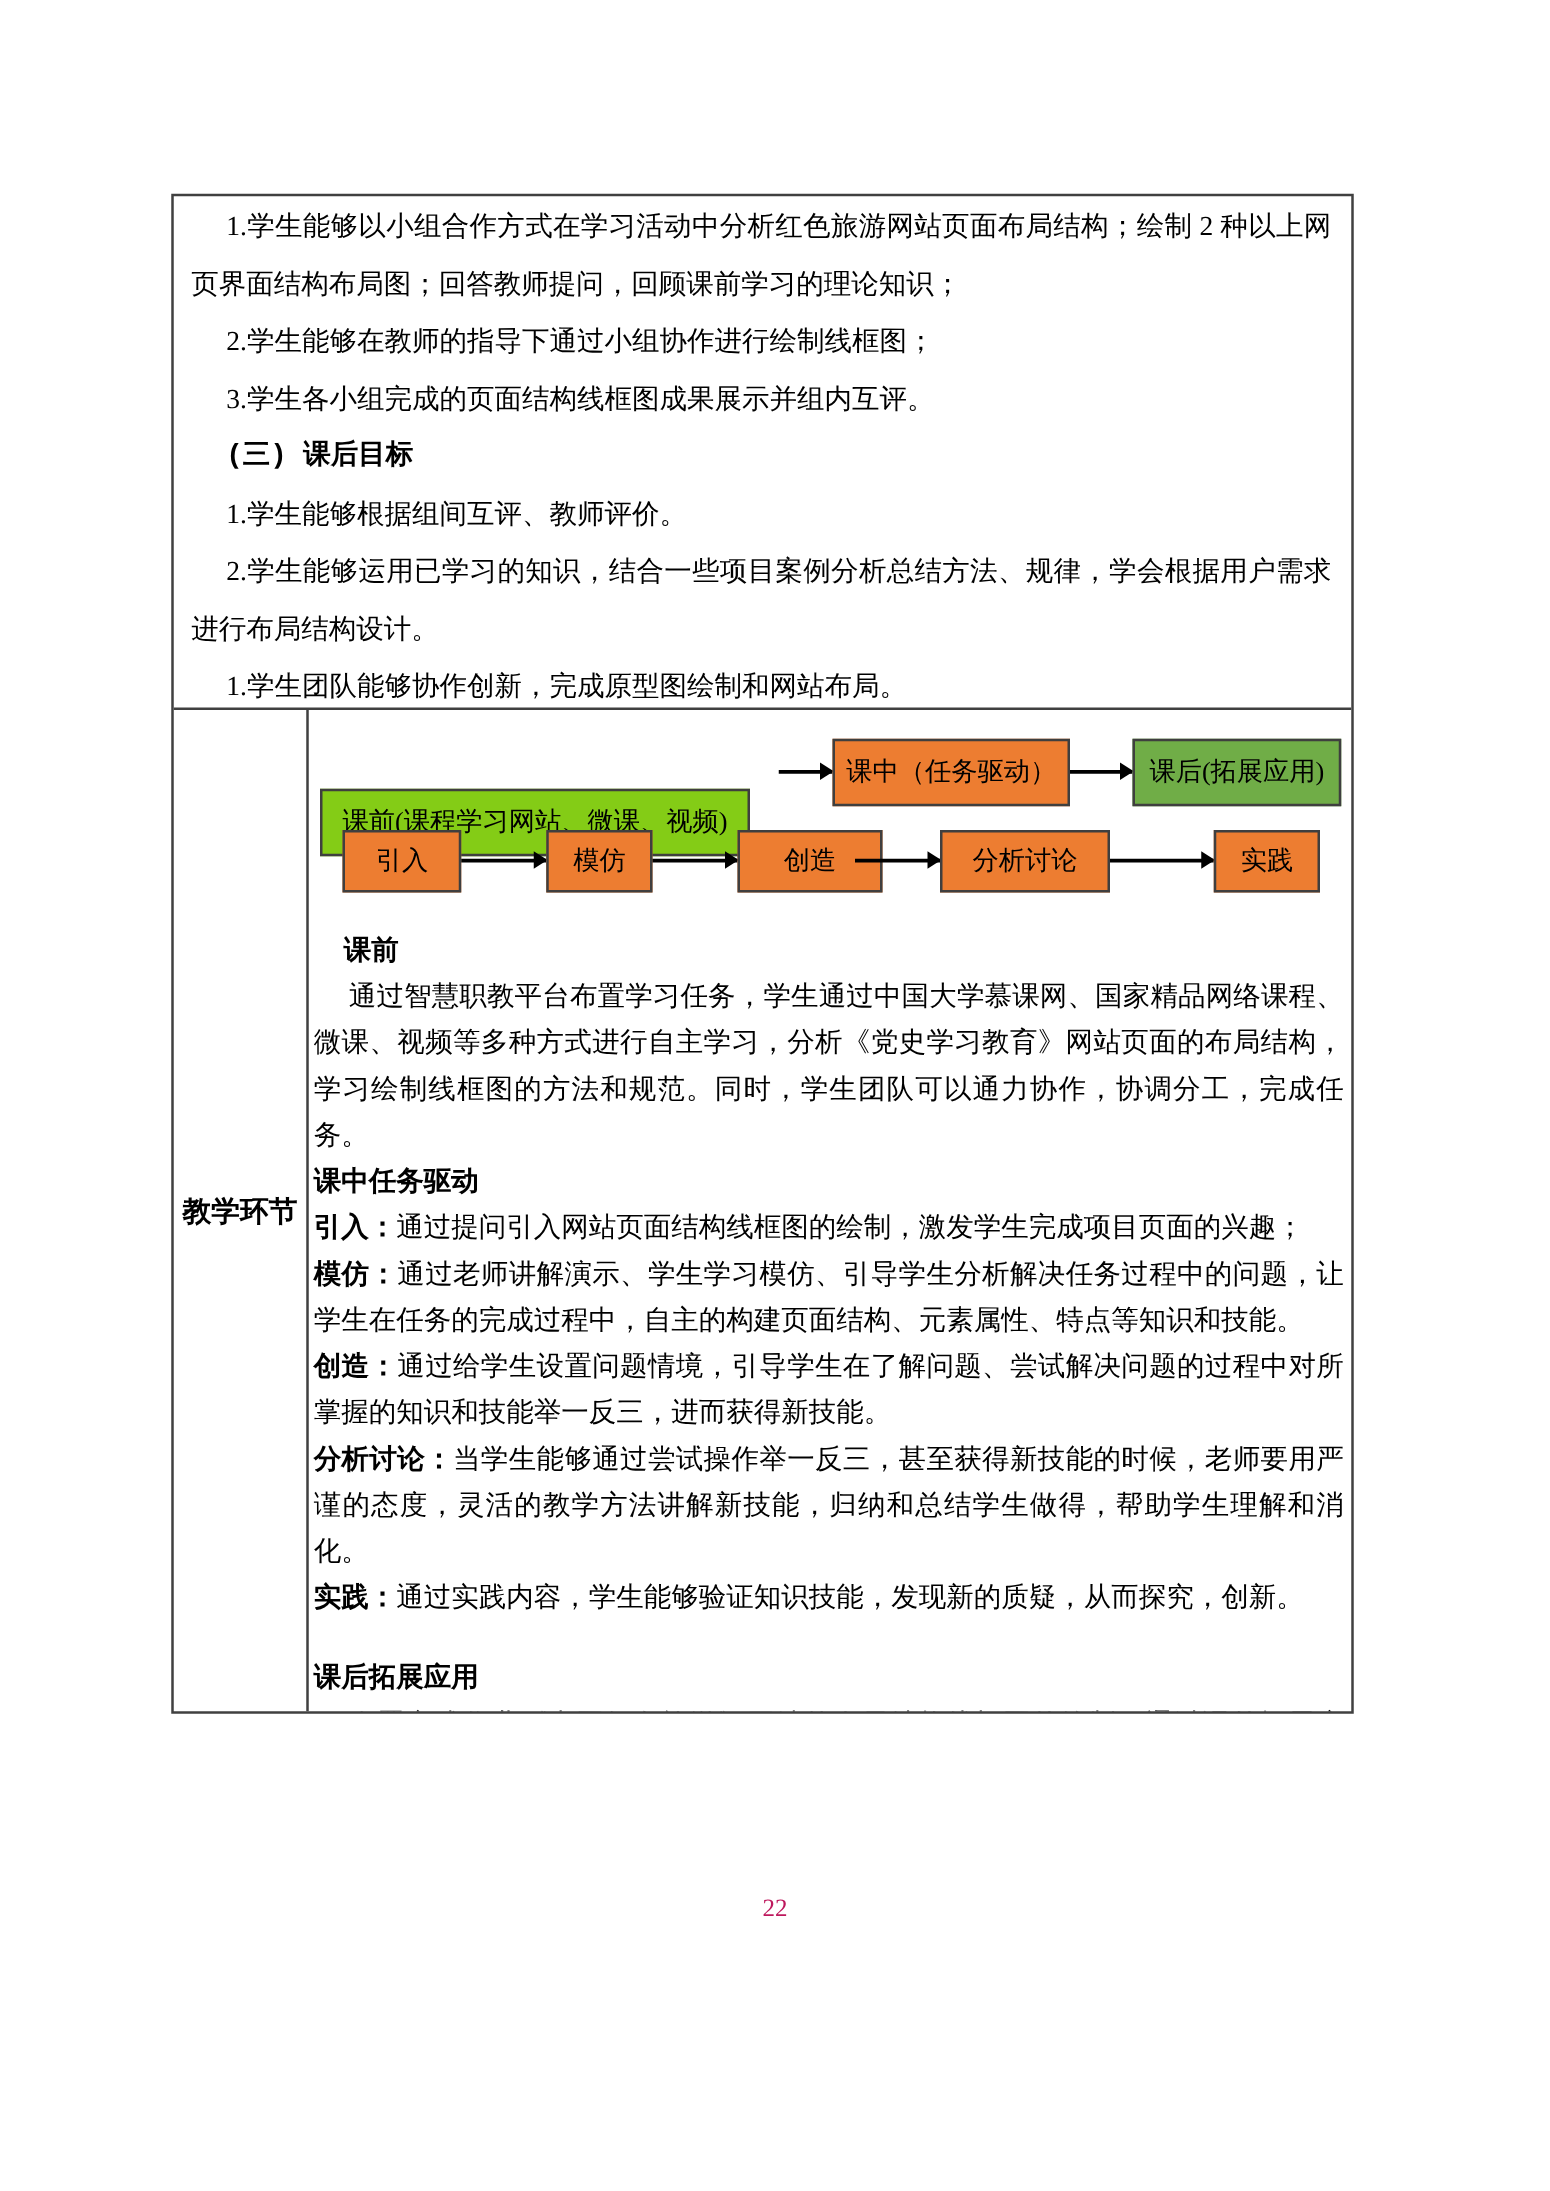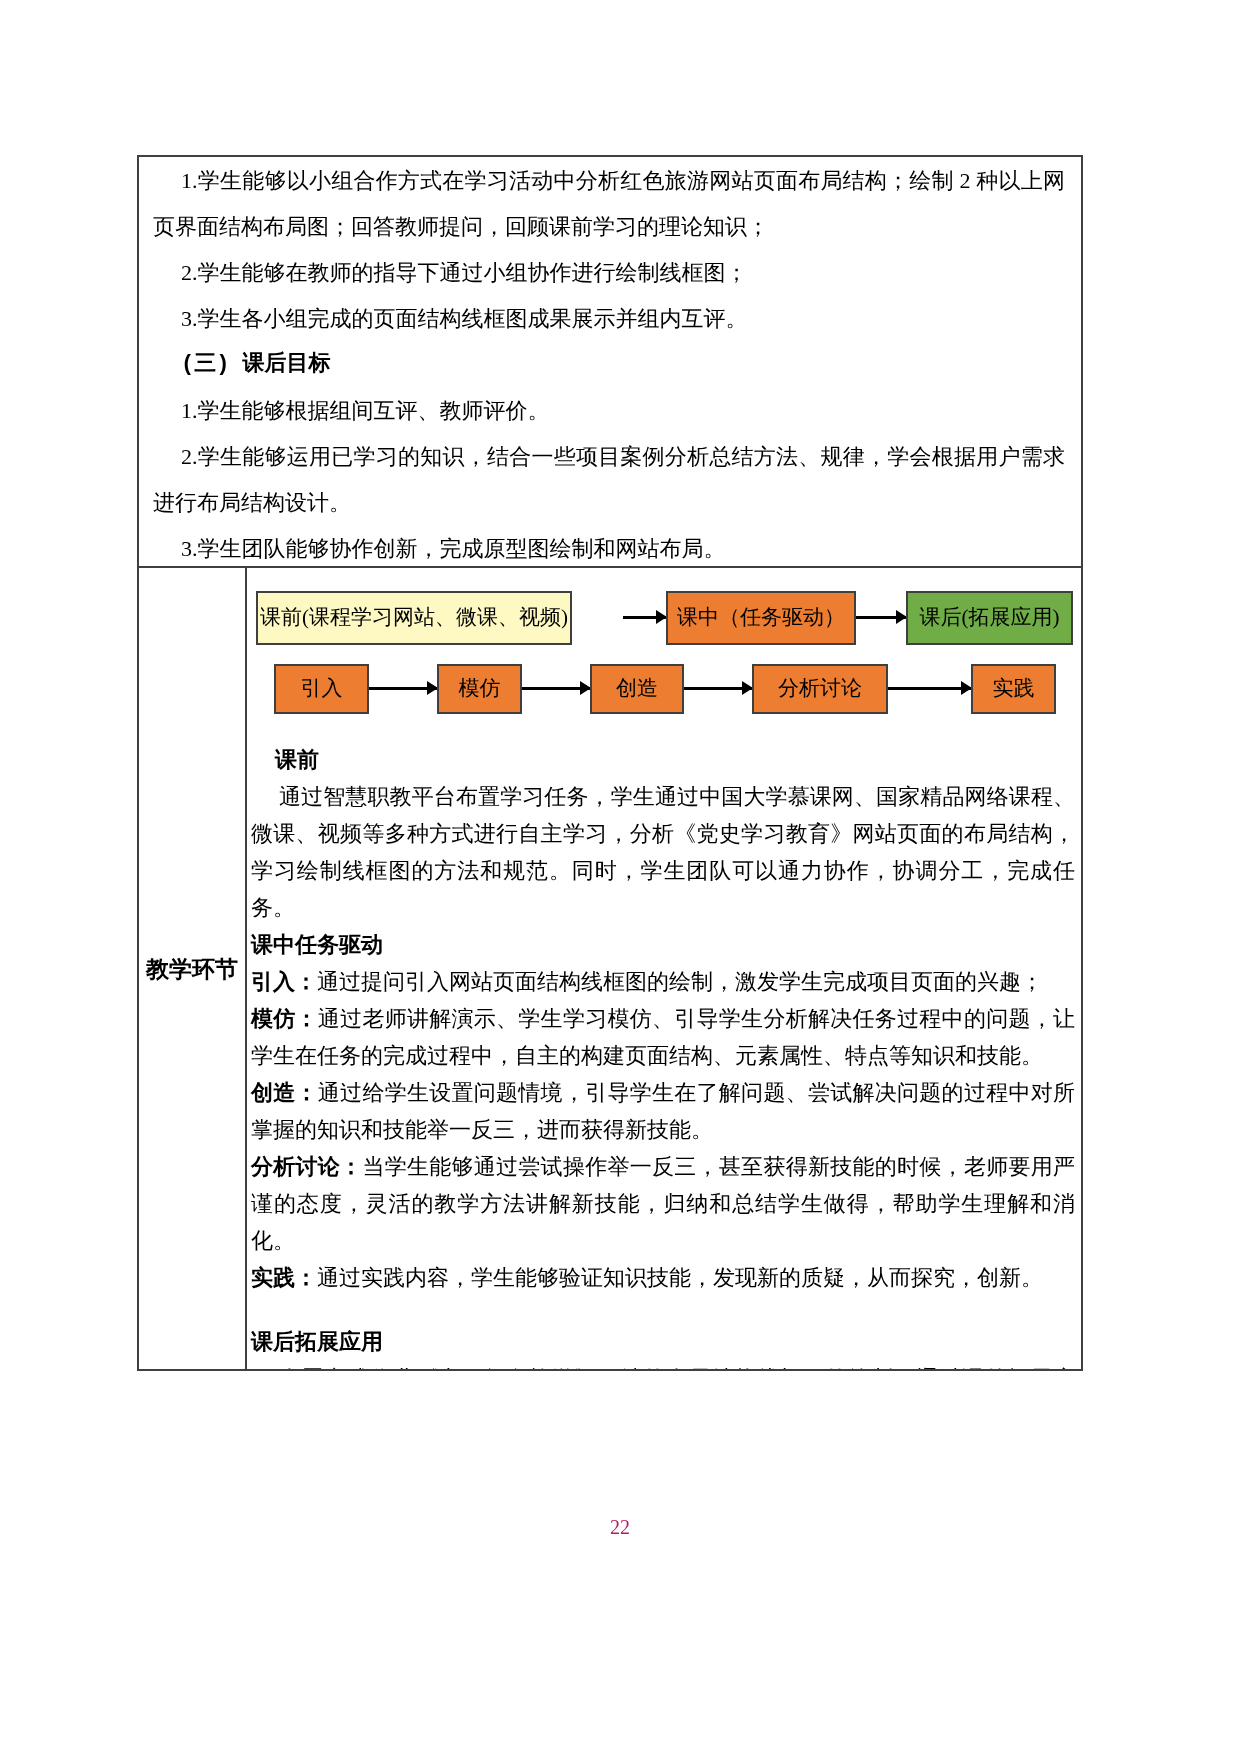--- a/index.html
+++ b/index.html
@@ -74,43 +74,43 @@
 
 <div class="doc-table">
 
   <div class="goals">
     <p class="ind">1.学生能够以小组合作方式在学习活动中分析红色旅游网站页面布局结构；绘制 2 种以上网页界面结构布局图；回答教师提问，回顾课前学习的理论知识；</p>
     <p class="ind">2.学生能够在教师的指导下通过小组协作进行绘制线框图；</p>
     <p class="ind">3.学生各小组完成的页面结构线框图成果展示并组内互评。</p>
     <p class="g-head">(三) 课后目标</p>
     <p class="ind">1.学生能够根据组间互评、教师评价。</p>
     <p class="ind">2.学生能够运用已学习的知识，结合一些项目案例分析总结方法、规律，学会根据用户需求进行布局结构设计。</p>
-    <p class="ind">3.学生团队能够协作创新，完成原型图绘制和网站布局。</p>
+    <p class="ind">1.学生团队能够协作创新，完成原型图绘制和网站布局。</p>
   </div>
 
   <div class="row2">
     <div class="cell-left">
       <div>教学</div>
       <div>环节</div>
     </div>
 
     <div class="cell-right">
 
       <div class="flowchart">
-        <div class="fbox frow1" style="left: 5px; width: 316px; background: #fef9c3;">课前(课程学习网站、微课、视频)</div>
+        <div class="fbox frow1" style="left: 5px; width: 344px; background: #84cc16; margin-top: 40px;">课前(课程学习网站、微课、视频)</div>
         <div class="farrow ar1" style="left:372px;width:43px;"></div>
         <div class="fbox frow1" style="left: 415px; width: 190px; background: rgb(237, 125, 49);">课中（任务驱动）</div>
         <div class="farrow ar1" style="left:605px;width:50px;"></div>
         <div class="fbox frow1" style="left: 655px; width: 167px; background: rgb(112, 173, 71);">课后(拓展应用)</div>
 
         <div class="fbox frow2" style="left: 23px; width: 95px; background: rgb(237, 125, 49);">引入</div>
         <div class="farrow ar2" style="left:118px;width:68px;"></div>
         <div class="fbox frow2" style="left: 186px; width: 85px; background: rgb(237, 125, 49);">模仿</div>
         <div class="farrow ar2" style="left:271px;width:68px;"></div>
-        <div class="fbox frow2" style="left: 339px; width: 94px; background: rgb(237, 125, 49);">创造</div>
+        <div class="fbox frow2" style="left: 339px; width: 116px; background: rgb(237, 125, 49);">创造</div>
         <div class="farrow ar2" style="left:433px;width:68px;"></div>
         <div class="fbox frow2" style="left: 501px; width: 136px; background: rgb(237, 125, 49);">分析讨论</div>
         <div class="farrow ar2" style="left:637px;width:83px;"></div>
         <div class="fbox frow2" style="left: 720px; width: 85px; background: rgb(237, 125, 49);">实践</div>
       </div>
 
       <p class="ph-h first">课前</p>
       <p class="ph-body">通过智慧职教平台布置学习任务，学生通过中国大学慕课网、国家精品网络课程、微课、视频等多种方式进行自主学习，分析《党史学习教育》网站页面的布局结构，学习绘制线框图的方法和规范。同时，学生团队可以通力协作，协调分工，完成任务。</p>
 
       <p class="ph-h">课中任务驱动</p>

